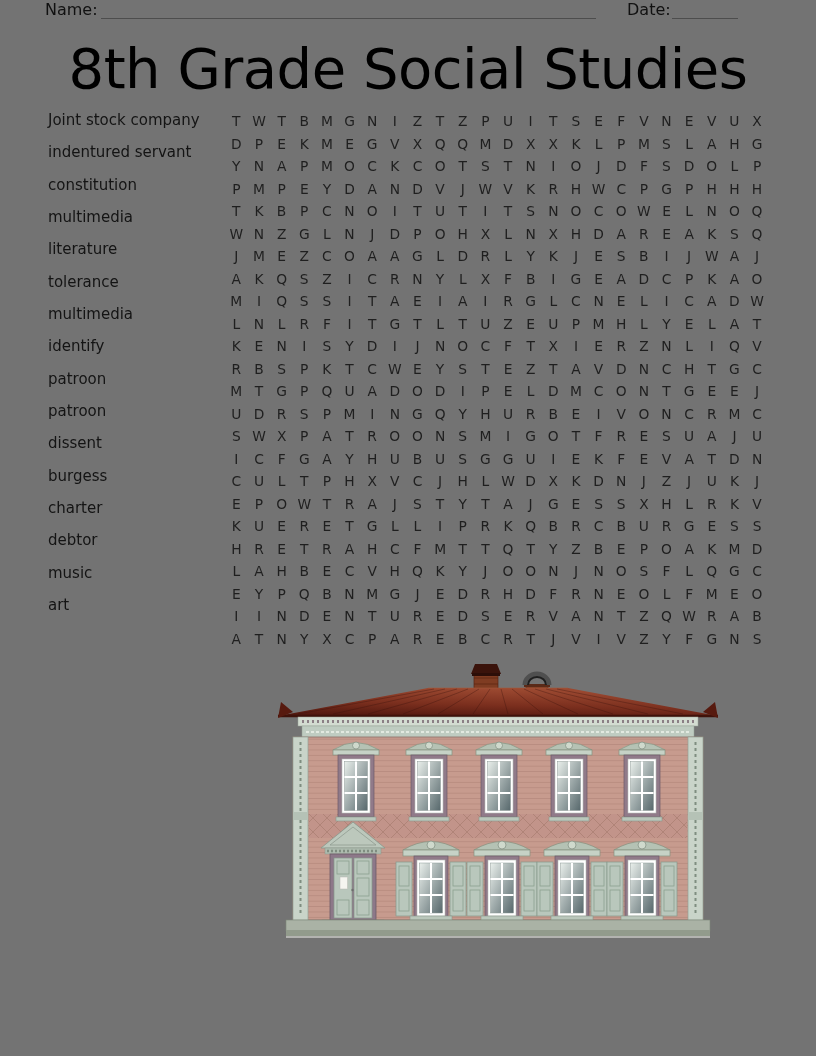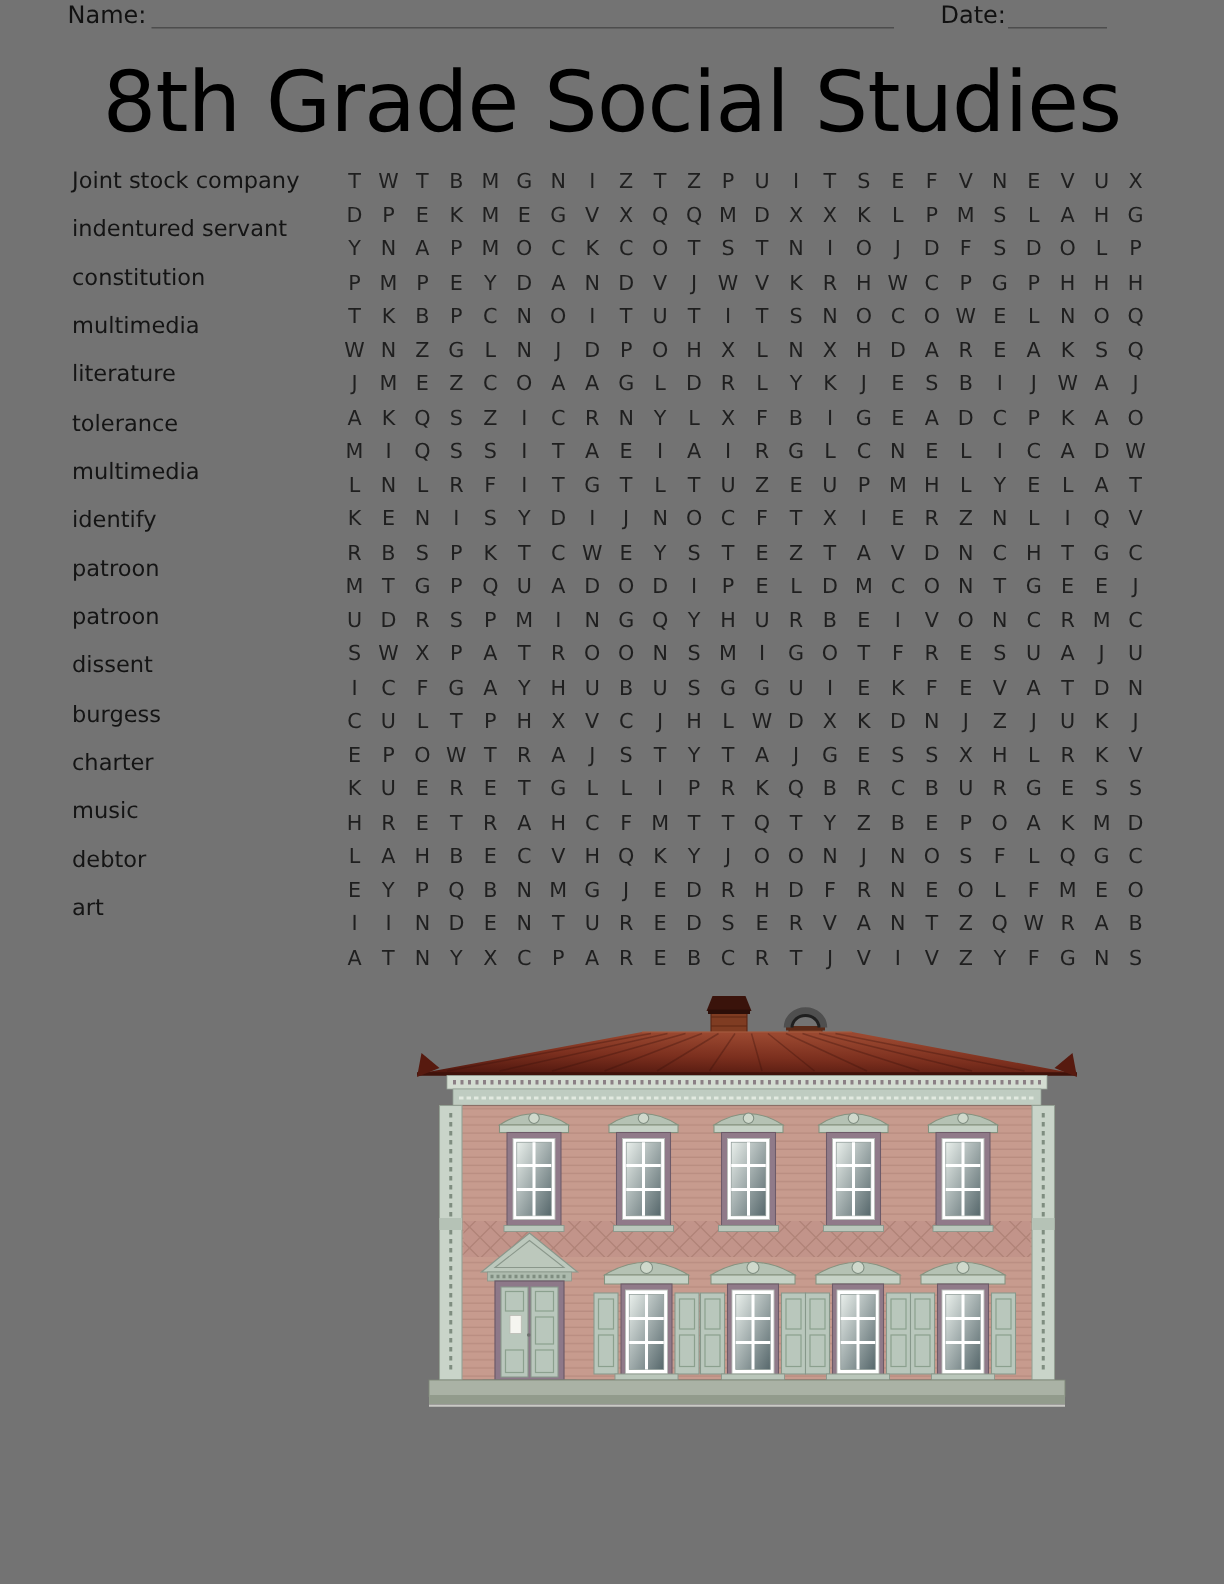--- a/index.html
+++ b/index.html
@@ -53,22 +53,22 @@
       <div class="word">multimedia</div>
       <div class="word">literature</div>
       <div class="word">tolerance</div>
       <div class="word">multimedia</div>
       <div class="word">identify</div>
       <div class="word">patroon</div>
       <div class="word">patroon</div>
       <div class="word">dissent</div>
       <div class="word">burgess</div>
       <div class="word">charter</div>
+      <div class="word">debtor</div>
       <div class="word">music</div>
-      <div class="word">debtor</div>
       <div class="word">art</div>
     </div>
 
   <div class="letter-grid">
       <span class="cell">T</span>
       <span class="cell">W</span>
       <span class="cell">T</span>
       <span class="cell">B</span>
       <span class="cell">M</span>
       <span class="cell">G</span>

